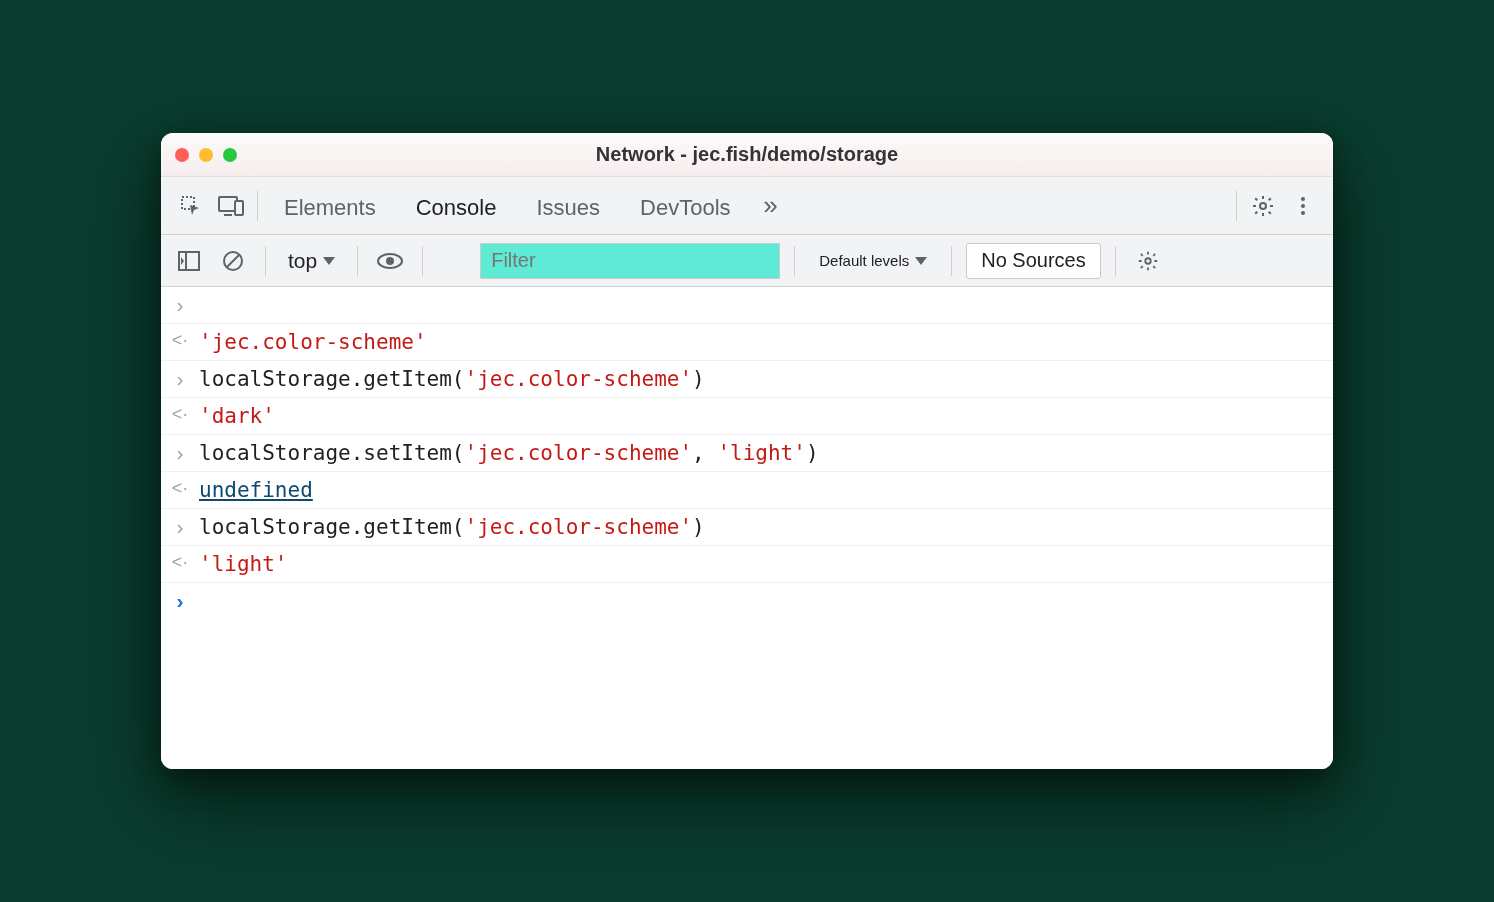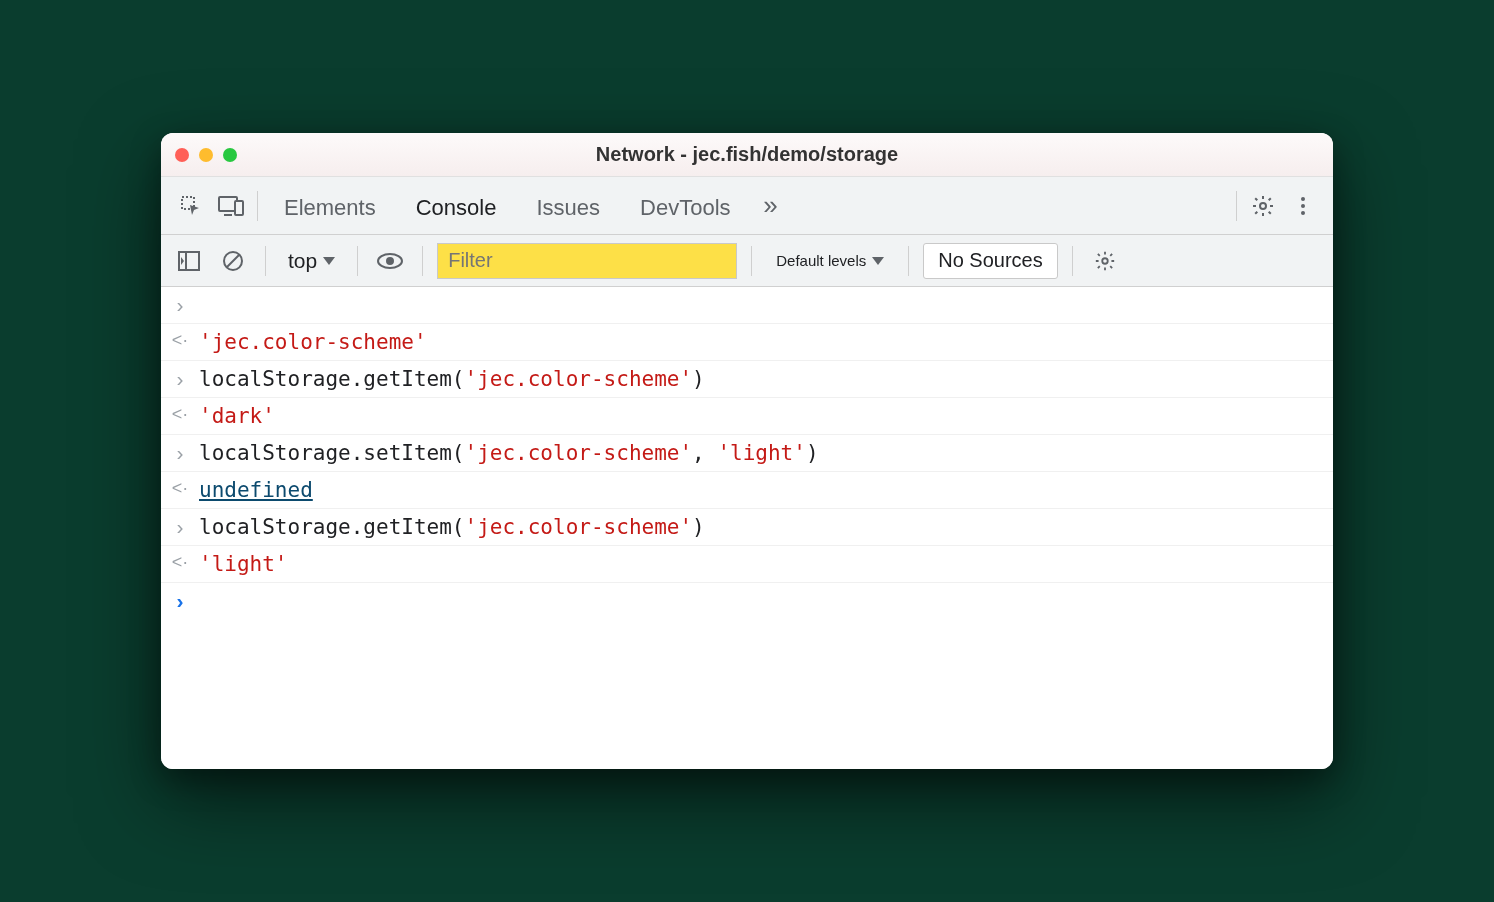--- a/index.html
+++ b/index.html
@@ -107,24 +107,25 @@
   .caret-down {
     width:0;height:0;
     border-left:6px solid transparent;
     border-right:6px solid transparent;
     border-top:8px solid #5f6368;
   }
   .filter-input {
     width: 300px;
     height: 36px;
     border: 1px solid #c9c9c9;
-    background:#fde047;
+    background:#5eead4;
     font-size:20px;
     padding: 0 10px;
     color:#5f6368;
+    margin-left:43px;
   }
   .filter-input::placeholder{color:#757575;}
   .levels {
     display:flex;align-items:center;gap:6px;
     font-size:15px;color:#202124;
     padding:0 10px; cursor:pointer;
   }
   .issues-btn {
     height: 36px;
     background:#fff;

